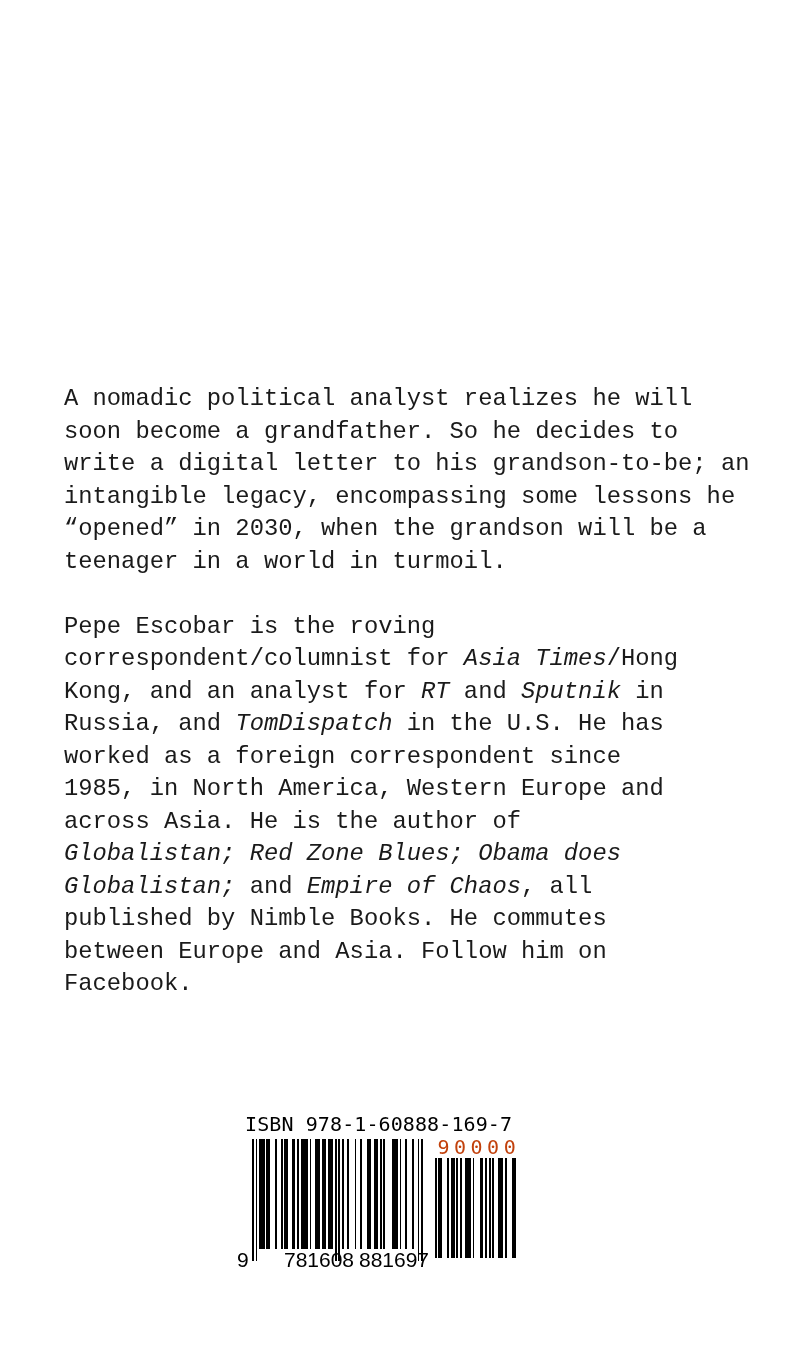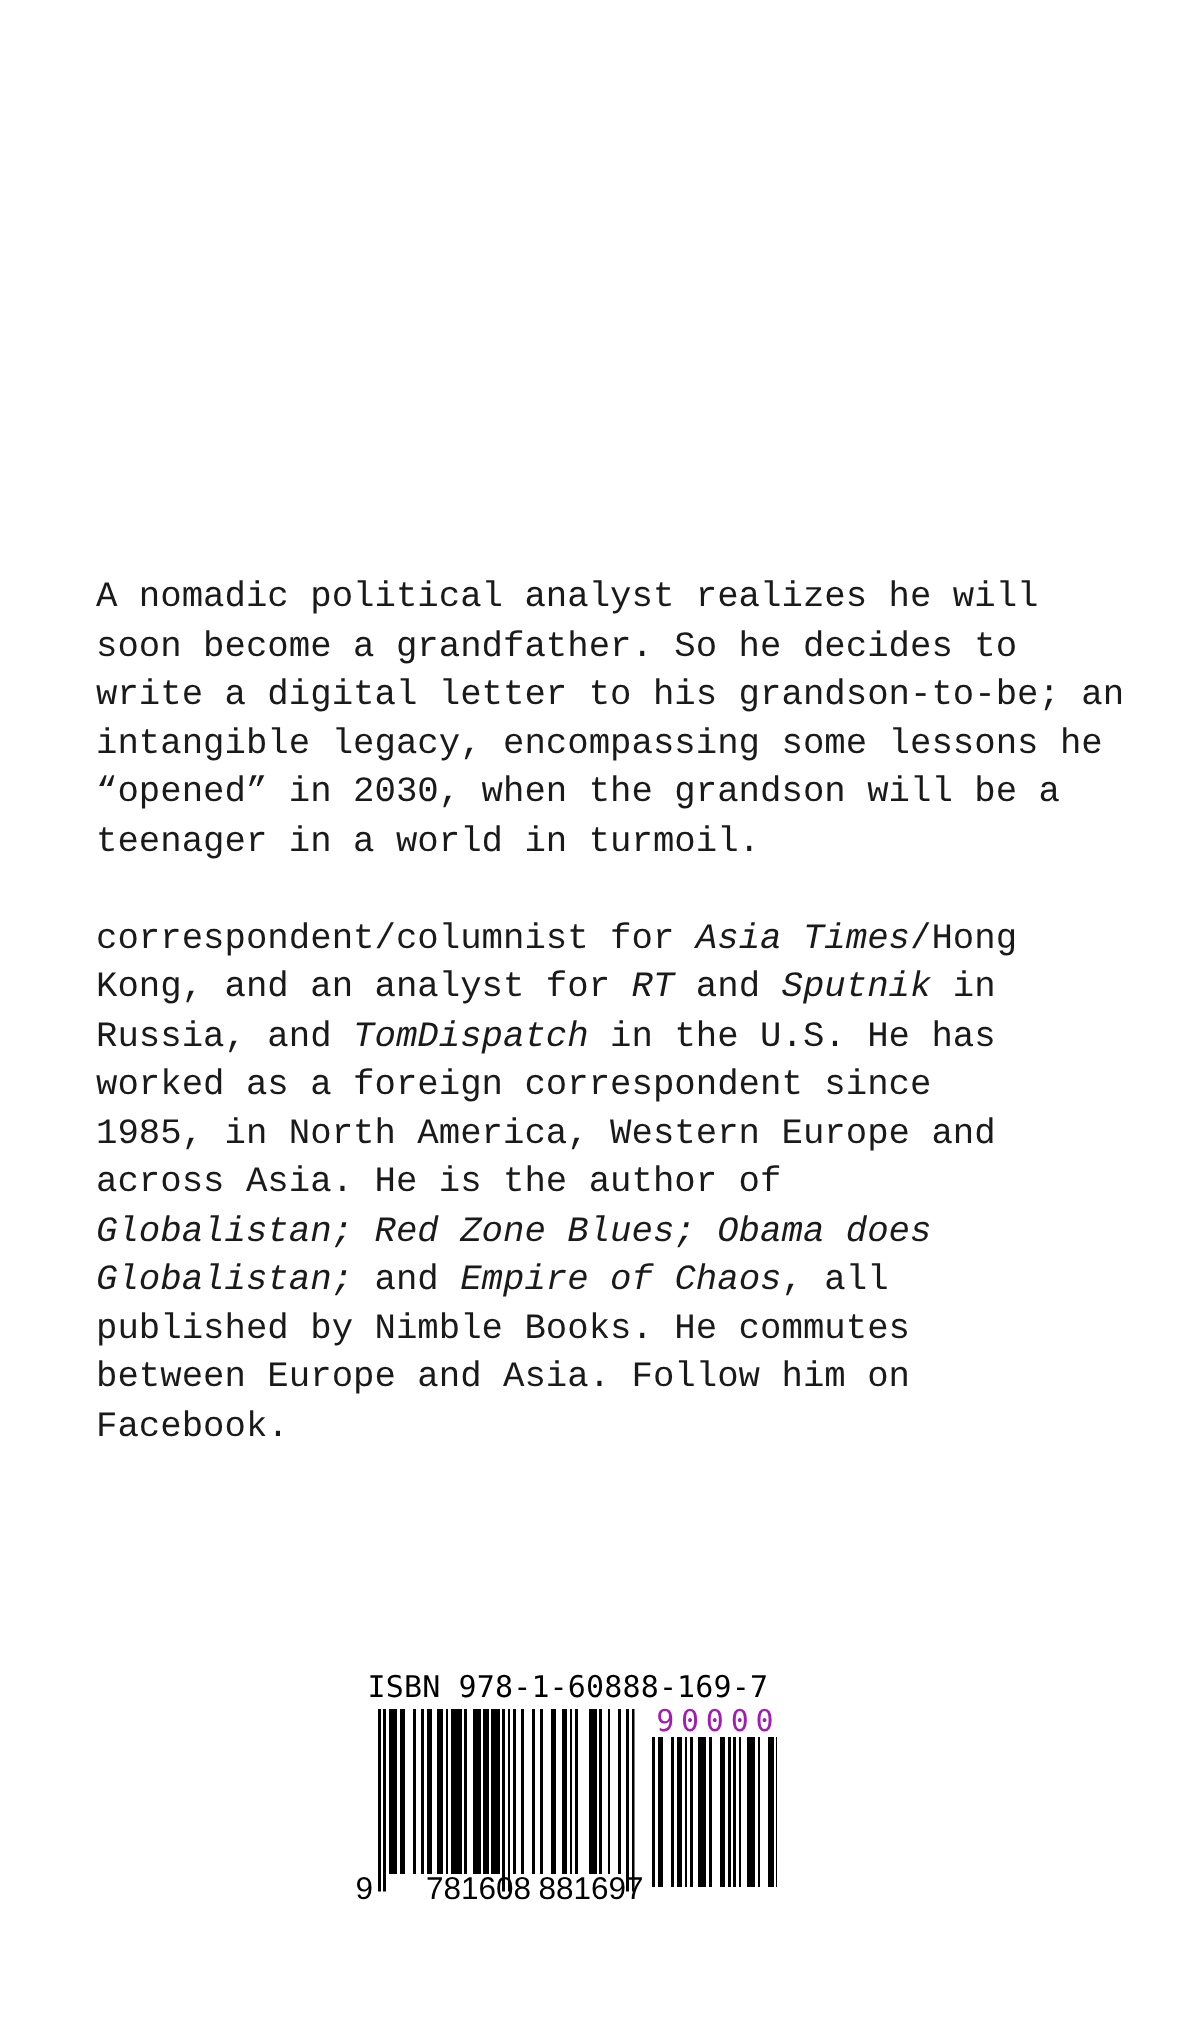--- a/index.html
+++ b/index.html
@@ -62,21 +62,21 @@
   #supp-label {
     position: absolute;
     left: 196px;
     top: 24px;
     width: 86px;
     text-align: center;
     font-family: "DejaVu Sans Mono", monospace;
     font-size: 20px;
     letter-spacing: 4.5px;
     text-indent: 4.5px;
-    color: #a21caf;
+    color: #c2410c;
     line-height: 22px;
   }
   .digits {
     position: absolute;
     top: 136px;
     font-family: "Liberation Sans", sans-serif;
     font-size: 21px;
     line-height: 24px;
     color: #000000;
   }
@@ -92,20 +92,21 @@
   <section id="text-block">
       <div class="para">
         <div class="line"><span class="run">A nomadic political analyst realizes he will</span></div>
         <div class="line"><span class="run">soon become a grandfather. So he decides to</span></div>
         <div class="line"><span class="run">write a digital letter to his grandson-to-be; an</span></div>
         <div class="line"><span class="run">intangible legacy, encompassing some lessons he</span></div>
         <div class="line"><span class="run">“opened” in 2030, when the grandson will be a</span></div>
         <div class="line"><span class="run">teenager in a world in turmoil.</span></div>
       </div>
       <div class="para">
+        <div class="line"><span class="run">Pepe Escobar is the roving</span></div>
         <div class="line"><span class="run">correspondent/columnist for </span><span class="run run-italic">Asia Times</span><span class="run">/Hong</span></div>
         <div class="line"><span class="run">Kong, and an analyst for </span><span class="run run-italic">RT</span><span class="run"> and </span><span class="run run-italic">Sputnik</span><span class="run"> in</span></div>
         <div class="line"><span class="run">Russia, and </span><span class="run run-italic">TomDispatch</span><span class="run"> in the U.S. He has</span></div>
         <div class="line"><span class="run">worked as a foreign correspondent since</span></div>
         <div class="line"><span class="run">1985, in North America, Western Europe and</span></div>
         <div class="line"><span class="run">across Asia. He is the author of</span></div>
         <div class="line"><span class="run run-italic">Globalistan; Red Zone Blues; Obama does</span></div>
         <div class="line"><span class="run run-italic">Globalistan;</span><span class="run"> and </span><span class="run run-italic">Empire of Chaos</span><span class="run">, all</span></div>
         <div class="line"><span class="run">published by Nimble Books. He commutes</span></div>
         <div class="line"><span class="run">between Europe and Asia. Follow him on</span></div>

